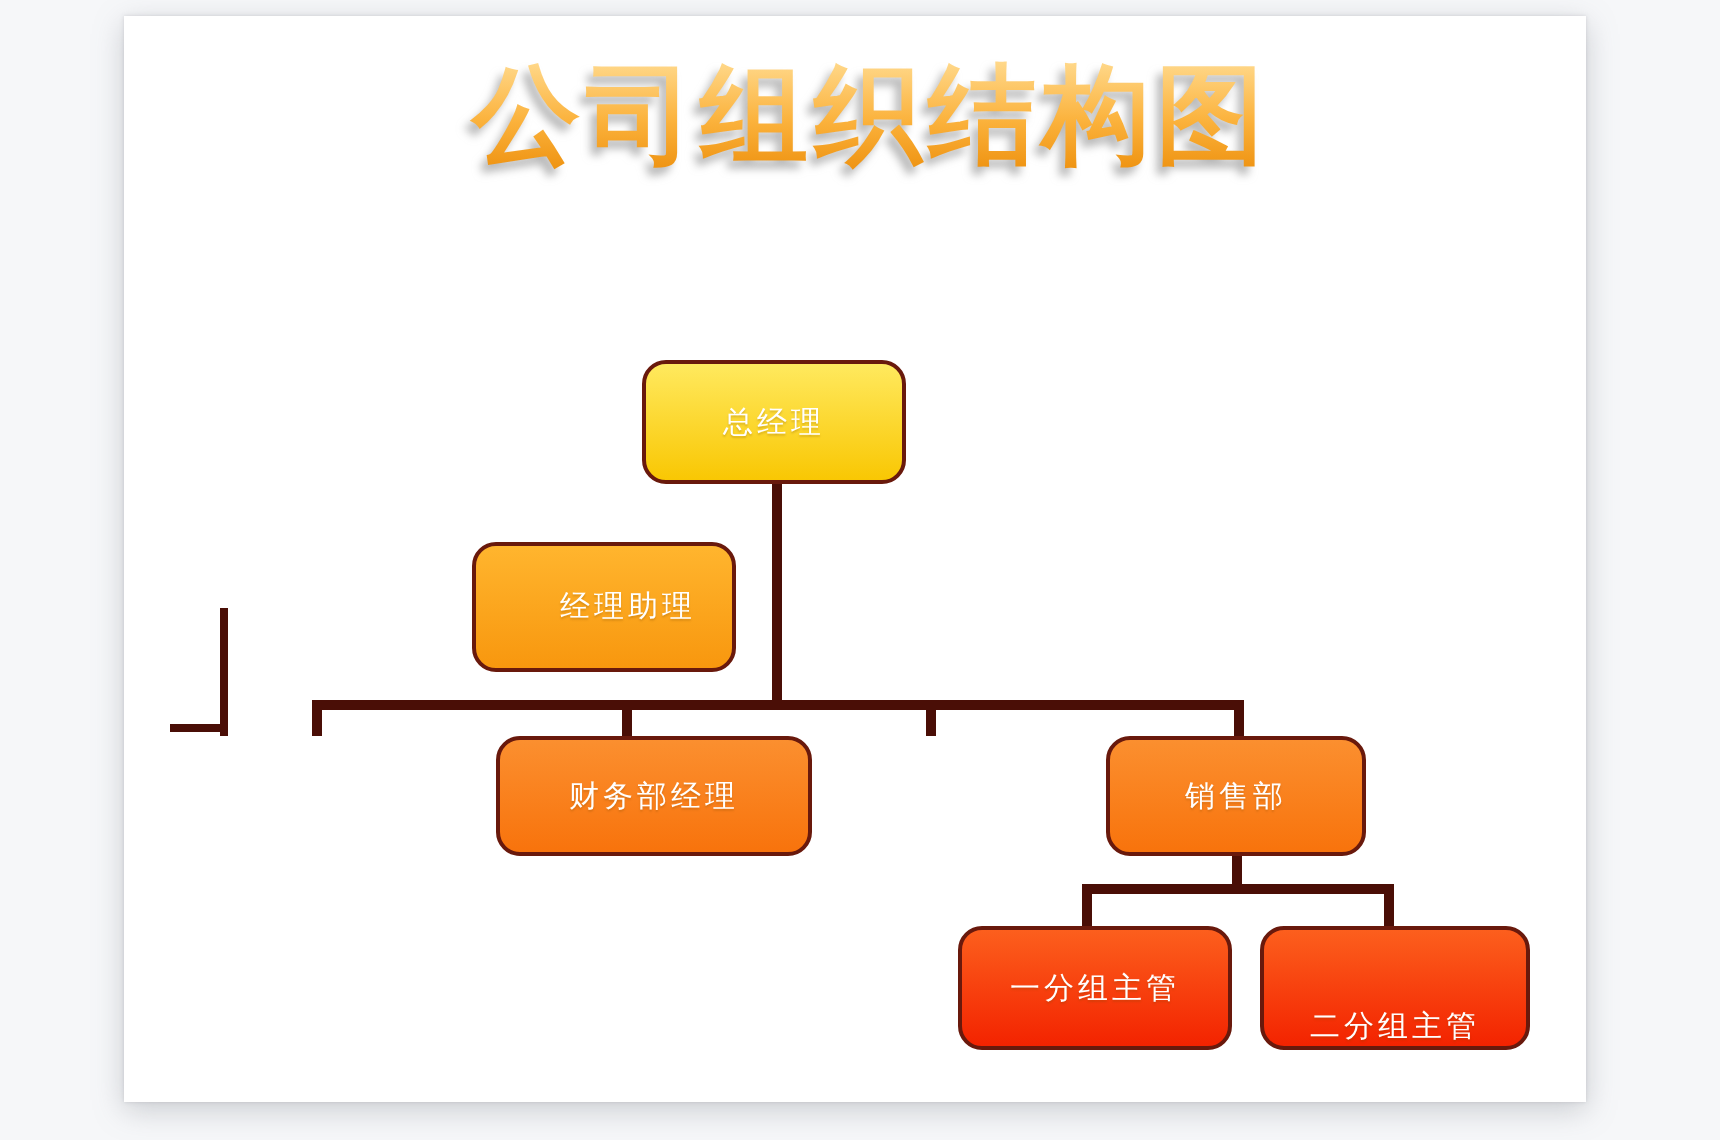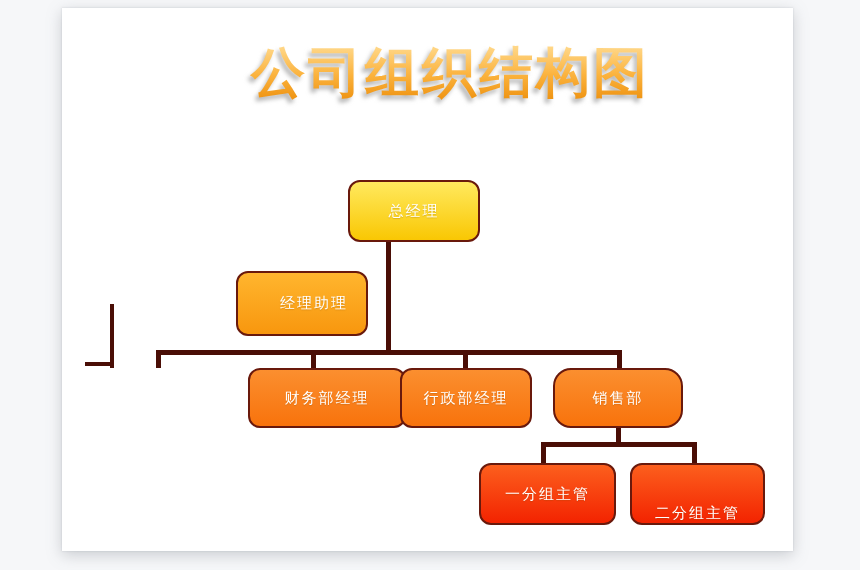--- a/index.html
+++ b/index.html
@@ -14,52 +14,52 @@
   
   .page{
     position:absolute;left:62px;top:8px;width:731px;height:543px;
     background:#ffffff;
     box-shadow:0 4px 14px rgba(120,125,135,.35), 0 0 2px rgba(120,125,135,.25);
   }
 
   
   .title{
     position:absolute;top:20px;left:0;width:100%;
-    margin:15px;text-align:center;
+    margin:0;text-align:center;
     transform:translateX(8px);
     font-family:"DejaVu Sans","Liberation Sans",sans-serif;
     font-size:54px;font-weight:bold;letter-spacing:3px;line-height:1.1;
     background:linear-gradient(180deg,#ffd88a 5%,#fbb23c 55%,#ef9413 95%);
     -webkit-background-clip:text;background-clip:text;
     color:transparent;
     filter:drop-shadow(-3px 4px 2px rgba(148,148,148,.65));
     white-space:nowrap;
   }
 
   
   .node{
     position:absolute;
     border:2px solid #69190c;border-radius:12px;
     display:flex;align-items:center;justify-content:center;
     box-sizing:border-box;
     font-family:"DejaVu Serif","Liberation Serif",serif;
     font-size:15px;color:#ffffff;letter-spacing:2px;
     text-shadow:0 1px 1px rgba(120,70,0,.25);
   }
-  .tone-yellow{background:linear-gradient(180deg,#ffe95e 0%,#f9c703 100%);margin-left:27px;}
+  .tone-yellow{background:linear-gradient(180deg,#ffe95e 0%,#f9c703 100%);}
   .tone-orange{background:linear-gradient(180deg,#ffb52e 0%,#f8970e 100%);padding-left:24px;}
   .tone-deep  {background:linear-gradient(180deg,#fb8f2f 0%,#f8730c 100%);}
   .tone-red   {background:linear-gradient(180deg,#fc5f1d 0%,#f32300 100%);}
 
   .n-gm       {left:259px;top:172px;width:132px;height:62px;}
   .n-assistant{left:174px;top:263px;width:132px;height:65px;}
   .n-hr       {left:30px; top:360px;width:132px;height:60px;}
   .n-finance  {left:186px;top:360px;width:158px;height:60px;}
   .n-admin    {left:338px;top:360px;width:132px;height:60px;}
-  .n-sales    {left:491px;top:360px;width:130px;height:60px;border-radius:18px;}
+  .n-sales    {left:491px;top:360px;width:130px;height:60px;}
   .n-group1   {left:417px;top:455px;width:137px;height:62px;}
   .n-group2   {left:568px;top:455px;width:135px;height:62px;align-items:flex-end;}
 
   
   .conn{position:absolute;background:#4a0e06;}
   .c-trunk1      {left:324px;top:234px;width:5px;height:113px;}
   .c-hline1      {left:94px; top:342px;width:466px;height:5px;}
   .c-stub-hr     {left:94px; top:344px;width:5px;height:16px;}
   .c-stub-finance{left:249px;top:344px;width:5px;height:16px;}
   .c-stub-admin  {left:401px;top:344px;width:5px;height:16px;}
@@ -94,23 +94,20 @@
 
     <div class="node tone-yellow n-gm">
       <span>总经理</span>
     </div>
     <div class="node tone-orange n-assistant">
       <span>经理助理</span>
     </div>
     <div class="node tone-deep n-finance">
       <span>财务部经理</span>
     </div>
-    <div class="node tone-deep n-admin">
-      <span>行政部经理</span>
-    </div>
     <div class="node tone-deep n-sales">
       <span>销售部</span>
     </div>
     <div class="node tone-red n-group1">
       <span>一分组主管</span>
     </div>
     <div class="node tone-red n-group2">
       <span>二分组主管</span>
     </div>
 

